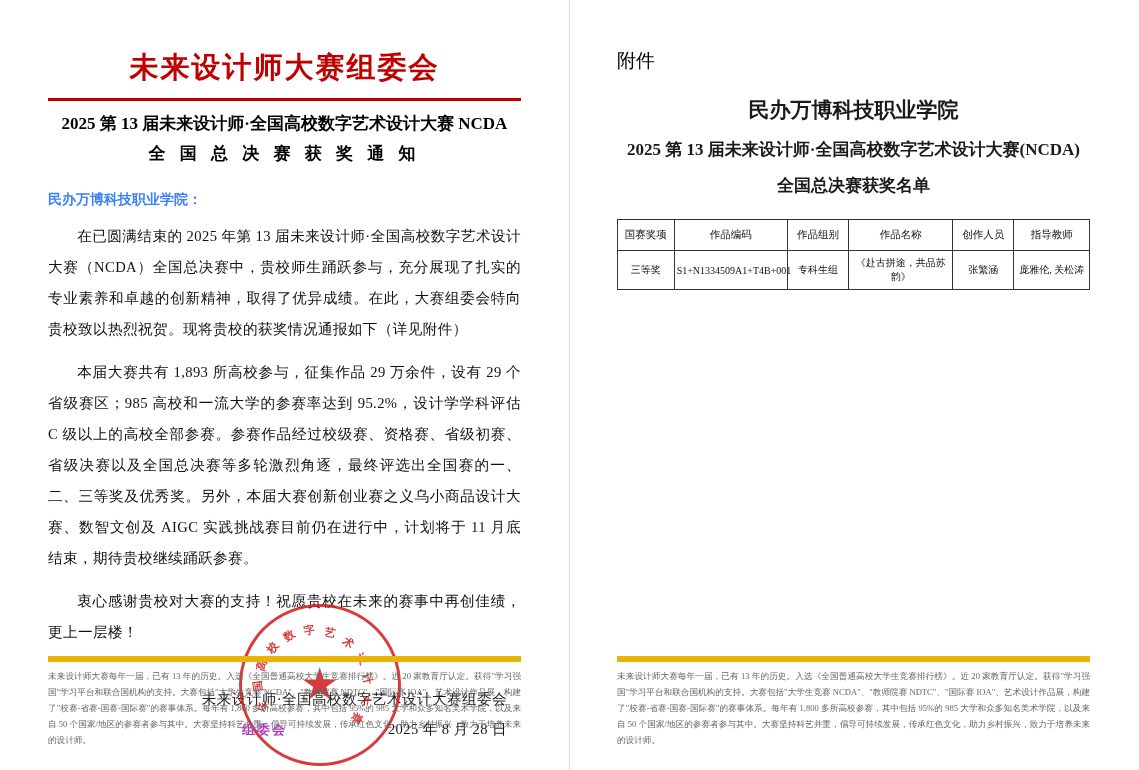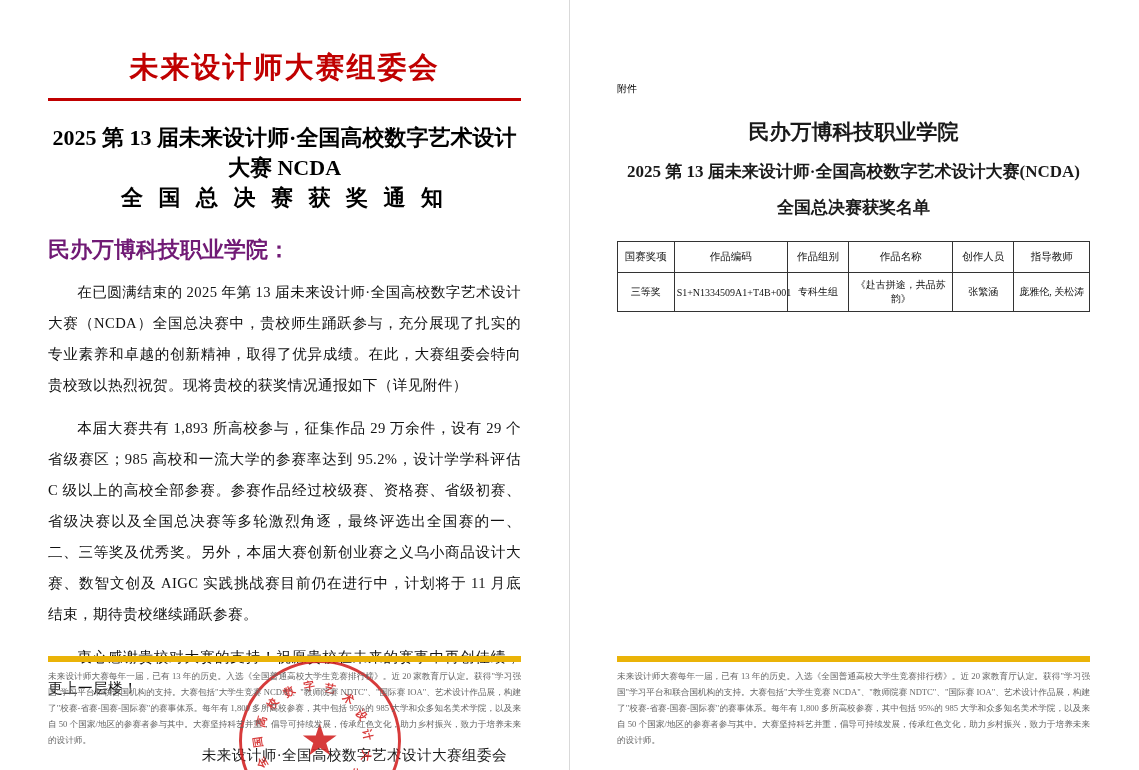--- a/index.html
+++ b/index.html
@@ -55,33 +55,33 @@
     margin-top: 31px;
   }
   .letterhead-rule {
     margin-top: 10px;
     height: 3px;
     background: #c00000;
   }
   .doc-title {
     text-align: center;
     font-weight: bold;
-    font-size: 22px;
+    font-size: 17px;
     line-height: 30px;
-    margin-top: 22px;
+    margin-top: 8px;
     color: #000;
   }
   .doc-title .line2 {
     letter-spacing: 5px;
   }
   .recipient {
     font-weight: bold;
-    font-size: 22px;
+    font-size: 14px;
     margin-top: 22px;
-    color: #701a75;
+    color: #3b82f6;
   }
   .para {
     font-size: 14.6px;
     line-height: 31px;
     text-indent: 2em;
     margin-top: 12px;
     text-align: justify;
     color: #111;
     letter-spacing: 0.4px;
   }
@@ -141,22 +141,22 @@
     width: 156px;
     text-align: left;
     color: #a21caf;
     font-size: 13px;
     font-weight: bold;
     letter-spacing: 2px;
   }
 
   
   .attachment-label {
-    margin-top: 82px;
-    font-size: 10px;
+    margin-top: 48px;
+    font-size: 19px;
     color: #000;
   }
   .att-school {
     text-align: center;
     font-weight: bold;
     font-size: 21px;
     margin-top: 22px;
   }
   .att-title {
     text-align: center;

